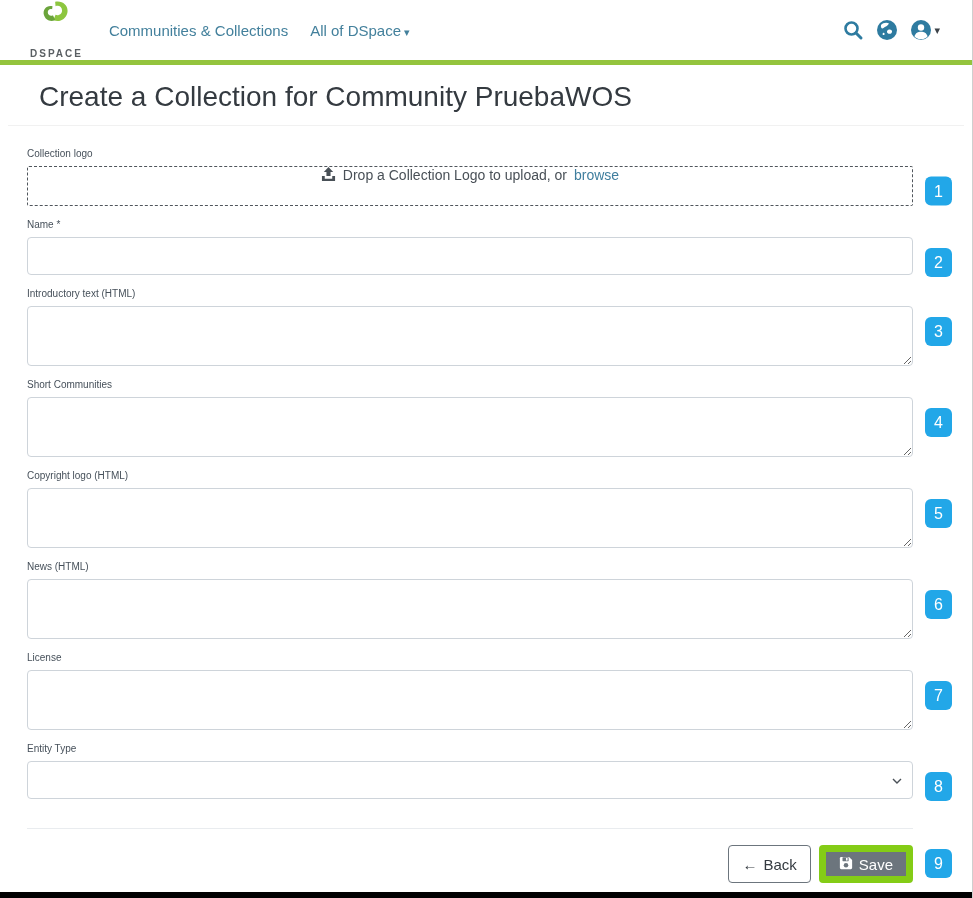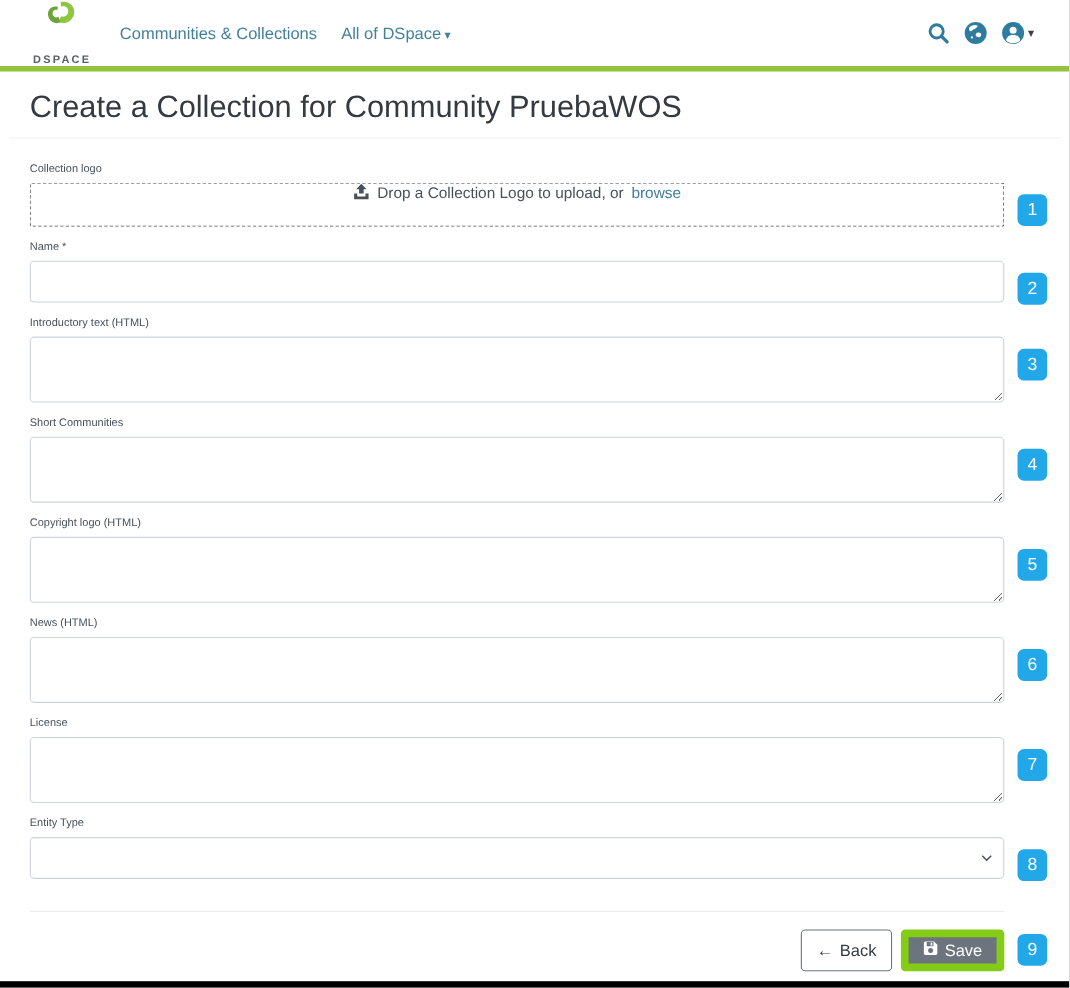--- a/index.html
+++ b/index.html
@@ -22,21 +22,21 @@
   .brand-text { font-size: 10px; font-weight: bold; letter-spacing: 2px; color:#5a5f63; margin-top: 17px; }
   .nav-links { display:flex; align-items:center; gap: 22px; }
   .nav-link { color: #43809c; font-size: 15px; text-decoration: none; cursor: pointer; }
   .nav-link .caret { font-size: 11px; margin-left: 3px; }
   .nav-icons { margin-left:auto; display:flex; align-items:center; gap: 12px; }
   .icon-btn { cursor:pointer; display:flex; align-items:center; }
   .user-caret { color:#3c4248; font-size: 11px; margin-left: 2px; }
   .green-bar { height: 5px; background: #94c43d; }
   
   .page-head { padding: 16px 27px 0 27px; }
-  .page-title { font-size: 28px; font-weight: 400; color: #343a40; margin: 0 0 12px 0; }
+  .page-title { font-size: 28px; font-weight: 400; color: #343a40; margin: 0 0 12px 12px; }
   .title-rule { border: none; border-top: 1px solid #f1f1f1; margin: 0 -19px 0 -19px; }
   
   .content { width: 886px; margin-left: 27px; margin-top: 22px; }
   .field-row { position: relative; margin-bottom: 13px; }
   .field-label { display:block; font-size: 10px; color: #46505a; margin-bottom: 6px; line-height: 1.2; }
   .text-input, .text-area, .select-input {
     width: 100%; border: 1px solid #ced4da; border-radius: 4px;
     background: #fff; font-family: "Liberation Sans", sans-serif;
     font-size: 15px; color: #495057; padding: 6px 10px; outline: none;
   }

